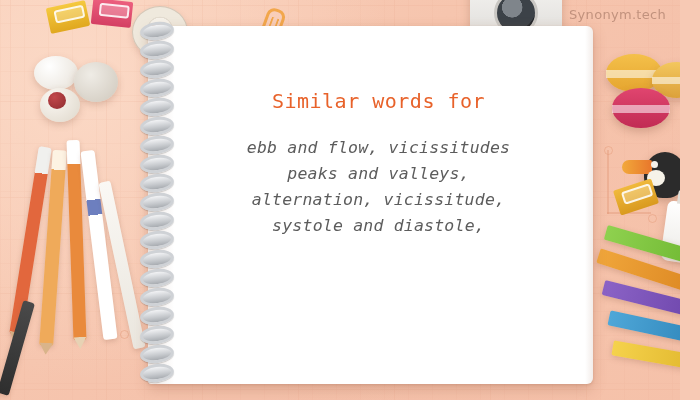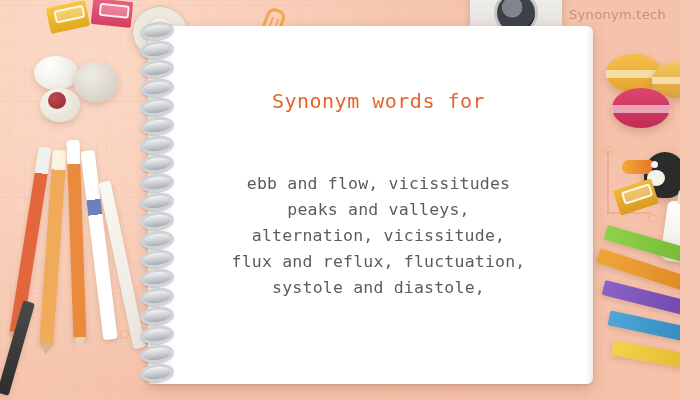--- a/index.html
+++ b/index.html
@@ -117,25 +117,26 @@
     top: 60px;
     text-align: center;
   }
   .heading {
     color: #e8622a;
     font-size: 20px;
     line-height: 31px;
     letter-spacing: .5px;
   }
   .word-list {
-    margin-top: 54px;
+    margin-top: 18px;
     color: #5c5c5c;
     font-size: 16.5px;
     line-height: 26px;
     letter-spacing: .2px;
+    font-style: italic;
   }
 
   
   .prop { position: absolute; }
 
   
   .clip {
     width: 40px; height: 26px;
     border-radius: 2px;
   }
@@ -385,27 +386,26 @@
   </div>
   <div class="prop marker" style="left:612px; top:348px; width:90px; height:15px; transform:rotate(10deg); background:linear-gradient(90deg,#f5d24c,#e0b62c);">
     <div class="cap"></div>
   </div>
 
   <div class="notebook">
     <div class="gutter-shade"></div>
 
     <div class="page-content">
       <div class="heading">
-        <div>Synonym words for</div>
+        <div>Similar words for</div>
       </div>
       <div class="word-list">
         <div>ebb and flow, vicissitudes</div>
         <div>peaks and valleys,</div>
         <div>alternation, vicissitude,</div>
-        <div>flux and reflux, fluctuation,</div>
         <div>systole and diastole,</div>
       </div>
     </div>
   </div>
 
   <div class="spiral" id="spiral">
       <div class="ring" style="top: 0px;"></div>
       <div class="ring" style="top: 19px;"></div>
       <div class="ring" style="top: 38px;"></div>
       <div class="ring" style="top: 57px;"></div>

